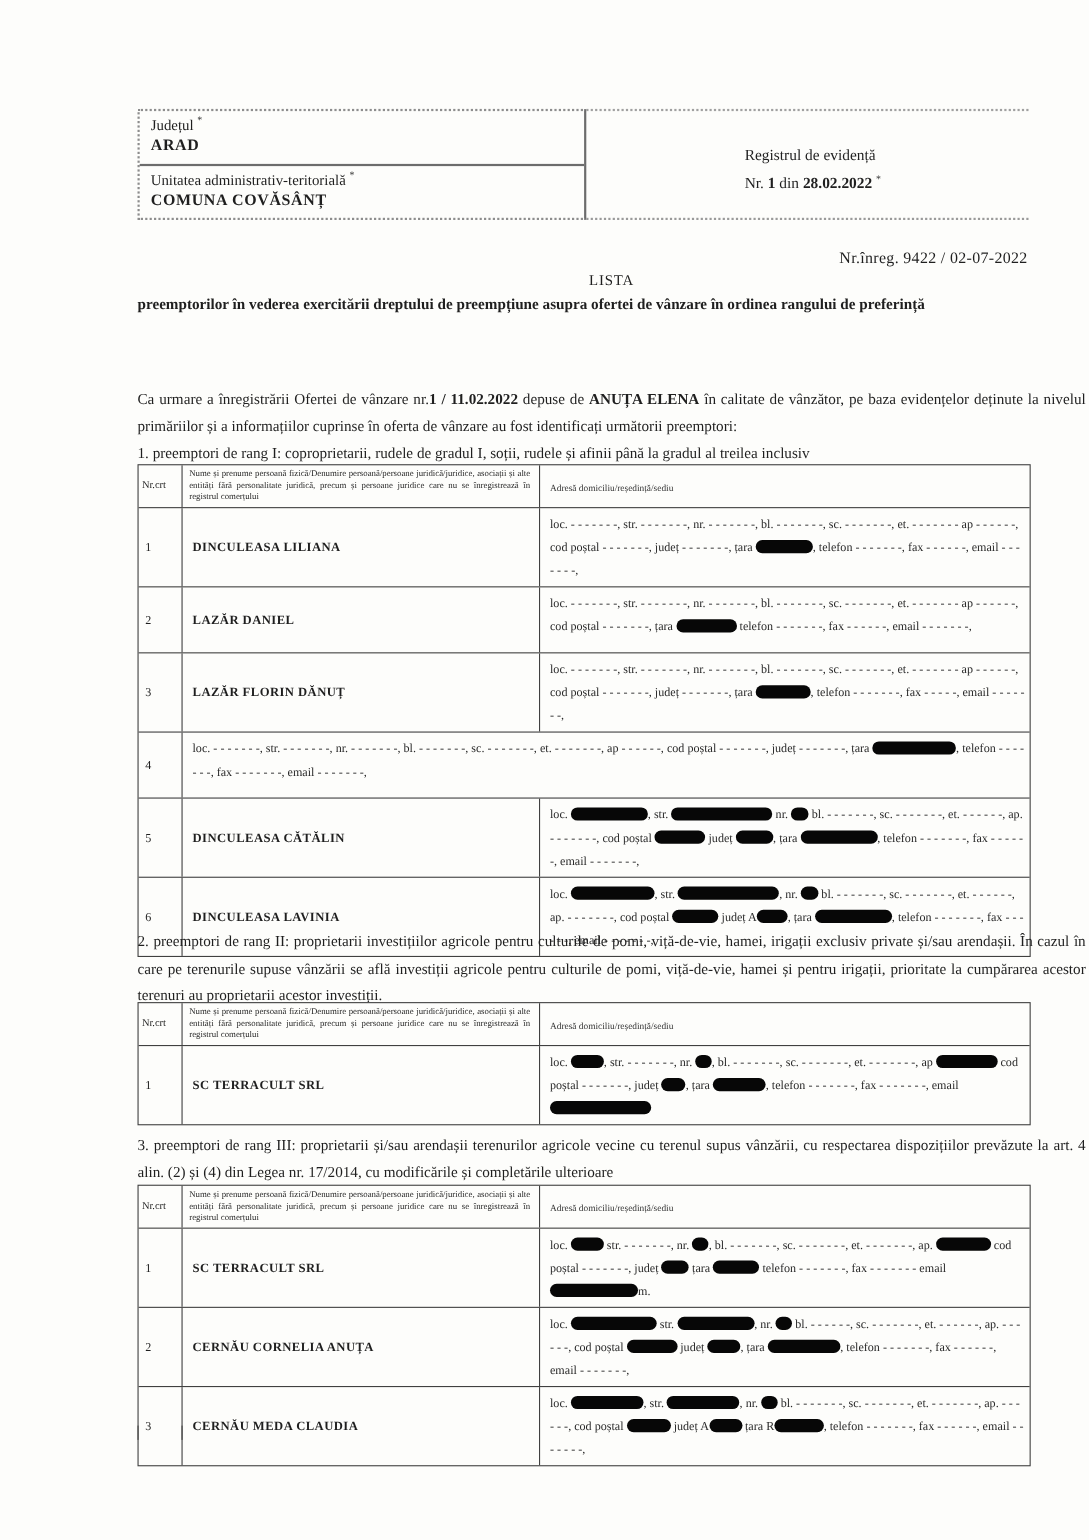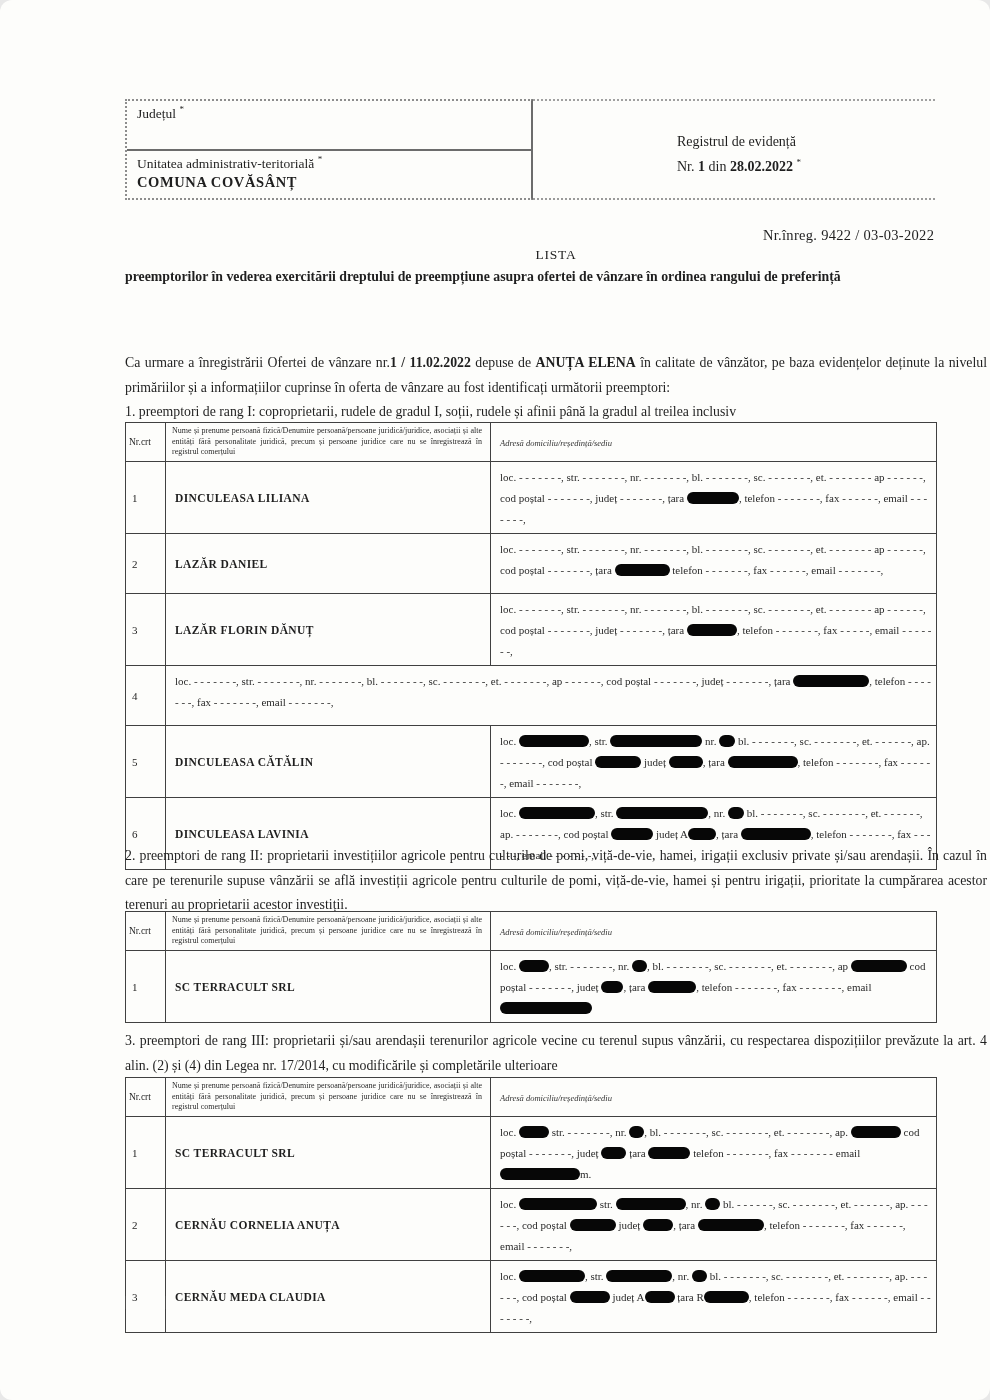--- a/index.html
+++ b/index.html
@@ -1,21 +1,20 @@
 <!DOCTYPE html>
 <html><head>
 <meta charset="utf-8">
 <style>
   html,body{margin:0;padding:0;background:#e8e8e8;}
   .page{
     position:relative;width:990px;height:1400px;margin:0 auto;
     background:#fdfdfb;overflow:hidden;
     font-family:"Liberation Serif","DejaVu Serif",serif;
     color:#1f1f1f;
-    border-radius:12px;
   }
   sup.ast{font-size:9px;vertical-align:6px;letter-spacing:0;}
 
   
   .header-box{position:absolute;left:125px;top:99px;width:810px;height:101px;display:flex;}
   .hb-left{
     width:404px;flex:0 0 404px;display:flex;flex-direction:column;
     border-top:2px dotted #8d8d8d;border-left:2px dotted #8d8d8d;
     border-right:2px solid #6c6c6c;border-bottom:2px dotted #8d8d8d;
   }
@@ -44,60 +43,61 @@
   .trow{display:flex;border-top:1.5px solid #404040;min-height:60px;box-sizing:border-box;}
   .trow.thead{border-top:none;min-height:38px;max-height:38px;}
   .c1{flex:0 0 40px;width:40px;border-right:1.5px solid #404040;display:flex;align-items:center;
       padding-left:6px;font-size:11px;box-sizing:border-box;}
   .c2{flex:0 0 325px;border-right:1.5px solid #404040;display:flex;align-items:center;
       padding-left:9px;font-weight:bold;font-size:11.5px;letter-spacing:.4px;box-sizing:border-box;}
   .c3{flex:1;padding:5px 4px 3px 9px;font-size:11px;line-height:21px;box-sizing:border-box;color:#2a2a2a;}
   .thead .c1{font-size:9.5px;padding-left:3px;}
   .thead .c2{display:block;font-weight:normal;font-size:8px;line-height:10.5px;
       padding:3px 8px 2px 6px;text-align:justify;color:#2a2a2a;letter-spacing:0;}
-  .thead .c3{display:flex;align-items:center;font-size:8.5px;color:#333;font-style:italic;}
+  .thead .c3{display:flex;align-items:center;font-size:8.5px;color:#333;}
   #t1{top:422px;}
   #t2{top:911px;}
   #t3{top:1077px;}
   #t3 .trow:nth-child(2){min-height:64px;}
   #t3 .trow:nth-child(4){min-height:57px;}
 
   .red{display:inline-block;height:12px;background:#070707;border-radius:6px;vertical-align:-2px;}
 
   .stub{position:absolute;left:125px;top:1296px;width:39px;height:13px;
     border-left:1.5px solid #4a4a4a;border-right:1.5px solid #4a4a4a;}
 </style>
 </head>
 <body>
 
 <div class="page">
 
   <div class="header-box">
     <div class="hb-left">
       <div class="hb-cell first">
         <div class="hb-label"><span>Județul</span> <sup class="ast">*</sup></div>
+        <div class="hb-value">ARAD</div>
       </div>
       <div class="hb-cell">
         <div class="hb-label"><span>Unitatea administrativ-teritorială</span> <sup class="ast">*</sup></div>
         <div class="hb-value">COMUNA COVĂSÂNȚ</div>
       </div>
     </div>
     <div class="hb-right">
       <div>Registrul de evidență</div>
       <div>
         <span>Nr.</span>
         <b>1</b>
         <span>din</span>
         <b>28.02.2022</b>
         <sup class="ast">*</sup>
       </div>
     </div>
   </div>
 
-  <div class="nrinreg">Nr.înreg. 9422 / 03-03-2022</div>
+  <div class="nrinreg">Nr.înreg. 9422 / 02-07-2022</div>
 
   <div class="title">LISTA</div>
   <div class="subtitle">preemptorilor în vederea exercitării dreptului de preempțiune asupra ofertei de vânzare în ordinea rangului de preferință</div>
 
   <div class="para" id="intro-wrap">
     <div><span>Ca urmare a înregistrării Ofertei de vânzare nr.</span><b>1 / 11.02.2022</b><span> depuse de </span><b>ANUȚA ELENA</b><span> în calitate de vânzător, pe baza evidențelor deținute la nivelul primăriilor și a informațiilor cuprinse în oferta de vânzare au fost identificați următorii preemptori:</span></div>
     <div id="rank1-line">1. preemptori de rang I: coproprietarii, rudele de gradul I, soții, rudele și afinii până la gradul al treilea inclusiv</div>
   </div>
 
   <div class="dtable" id="t1">

